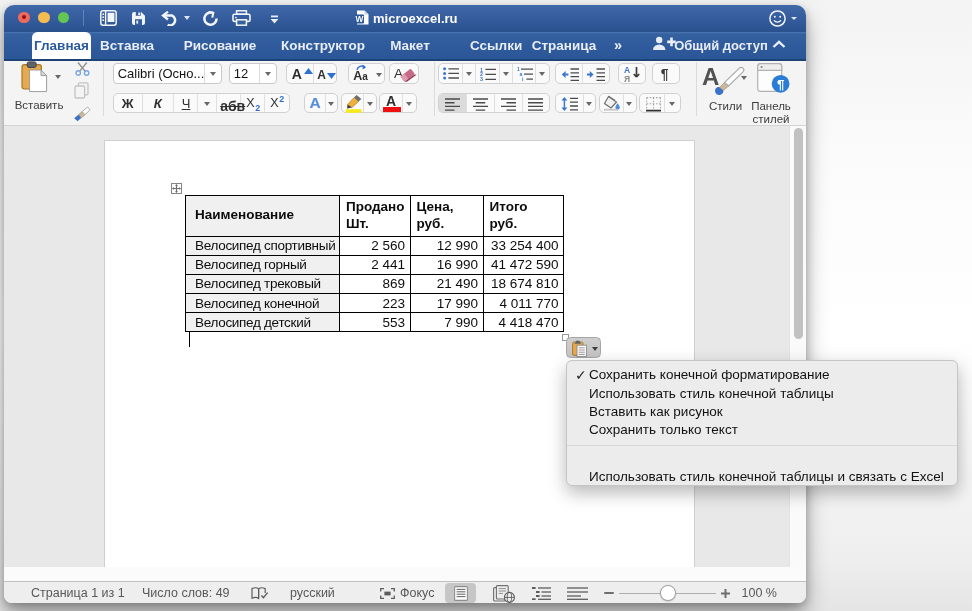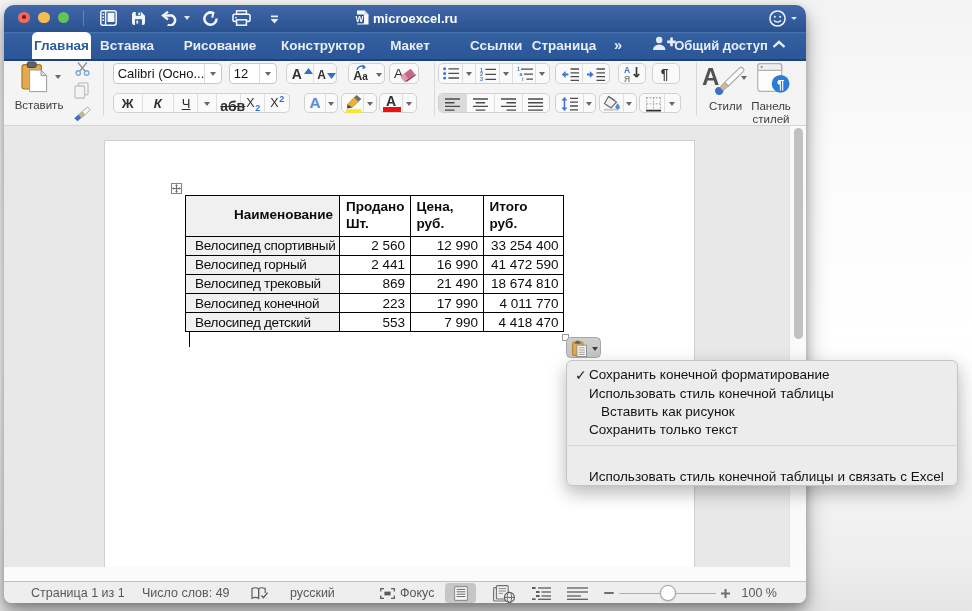--- a/index.html
+++ b/index.html
@@ -531,21 +531,21 @@
       </div>
     <table class="tbl">
       <colgroup>
           <col style="width:154px">
           <col style="width:70.5px">
           <col style="width:73px">
           <col style="width:80.5px">
         </colgroup>
       <tbody>
           <tr class="hdr" style="height:40.5px;">
-            <td class="c1" style="text-align:right;">Наименование</td>
+            <td class="c1" style="text-align:left;">Наименование</td>
             <td>Продано<br>Шт.</td>
             <td>Цена,<br>руб.</td>
             <td>Итого<br>руб.</td>
           </tr>
       <tr style="height:19.2px;">
             <td class="c1">Велосипед спортивный</td>
             <td class="num">2&nbsp;560</td>
             <td class="num">12&nbsp;990</td>
             <td class="num">33&nbsp;254&nbsp;400</td>
           </tr>
@@ -666,17 +666,17 @@
         </svg>
       </div>
     <div class="sitem" style="left:737.5px;">100 %</div>
   </div>
 </div>
 
   <div class="menu">
     <div class="mcheck">✓</div>
     <div class="mi" style="top:6px;">Сохранить конечной форматирование</div>
     <div class="mi" style="top:25px;">Использовать стиль конечной таблицы</div>
-    <div class="mi" style="top:43.2px;margin-left:12px;">Вставить как рисунок</div>
+    <div class="mi" style="top:43.2px;">Вставить как рисунок</div>
     <div class="mi" style="top:61.5px;">Сохранить только текст</div>
     <div class="msep"></div>
     <div class="mi" style="top:108.8px;">Использовать стиль конечной таблицы и связать с Excel</div>
   </div>
 
 </body></html>

